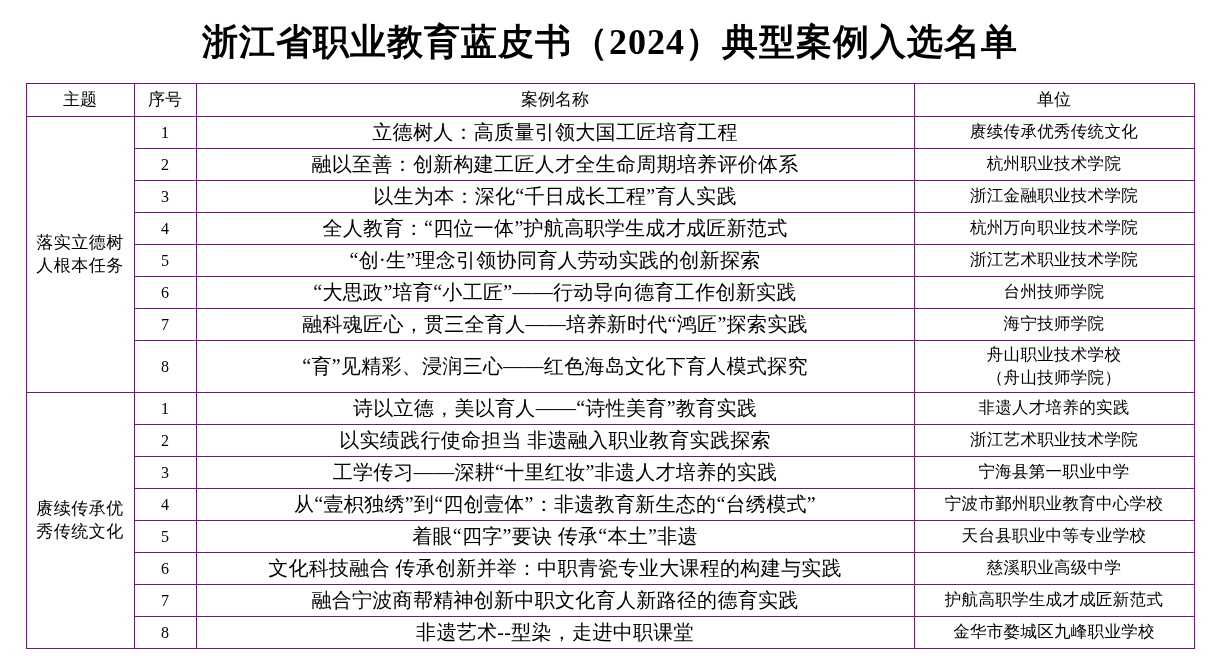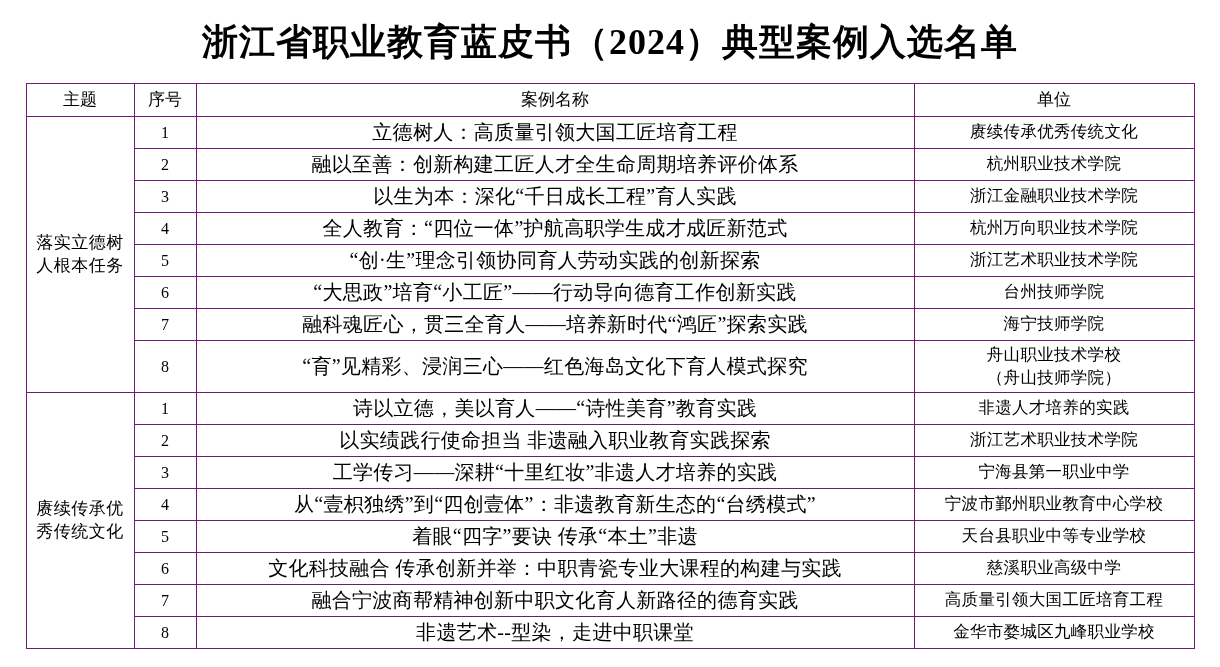--- a/index.html
+++ b/index.html
@@ -160,21 +160,21 @@
         <td class="unit-cell">天台县职业中等专业学校</td>
       </tr>
       <tr>
         <td class="num-cell">6</td>
         <td class="case-cell">文化科技融合 传承创新并举：中职青瓷专业大课程的构建与实践</td>
         <td class="unit-cell">慈溪职业高级中学</td>
       </tr>
       <tr>
         <td class="num-cell">7</td>
         <td class="case-cell">融合宁波商帮精神创新中职文化育人新路径的德育实践</td>
-        <td class="unit-cell">高质量引领大国工匠培育工程</td>
+        <td class="unit-cell">护航高职学生成才成匠新范式</td>
       </tr>
       <tr>
         <td class="num-cell">8</td>
         <td class="case-cell">非遗艺术--型染，走进中职课堂</td>
         <td class="unit-cell">金华市婺城区九峰职业学校</td>
       </tr>
 
     </tbody>
   </table>
 </div>

